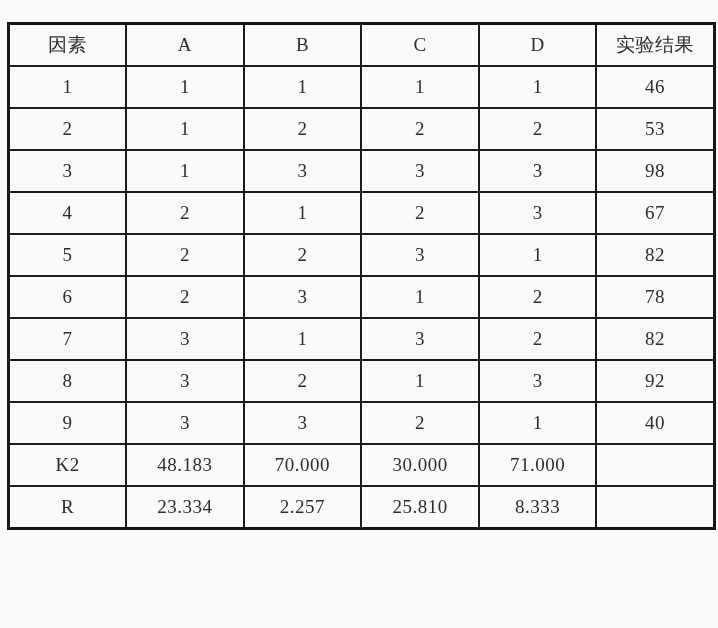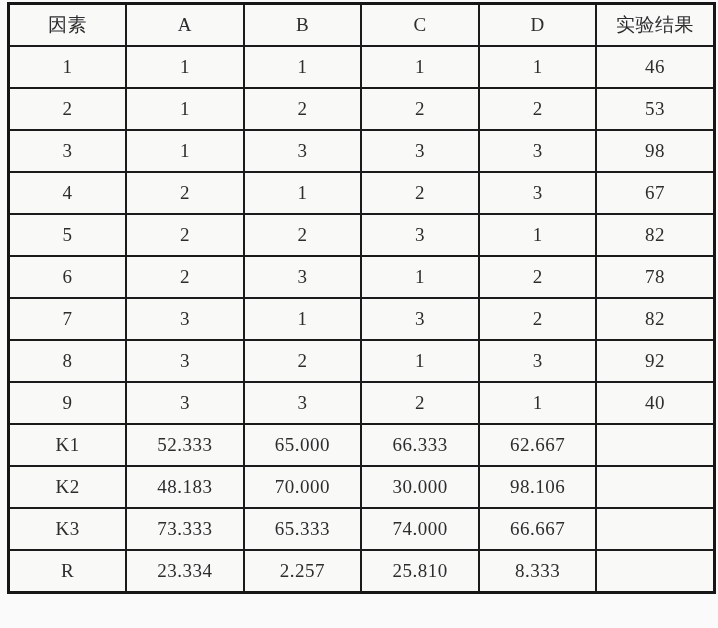--- a/index.html
+++ b/index.html
@@ -6,21 +6,21 @@
     margin: 0;
     padding: 0;
     width: 718px;
     height: 628px;
     background: #fafafa;
     font-family: "Liberation Serif", "DejaVu Serif", serif;
   }
   .table-wrap {
     position: absolute;
     left: 7px;
-    top: 2px;
+    top: 22px;
   }
   table.exp-table {
     border-collapse: collapse;
     table-layout: fixed;
     width: 706px;
     background: #f9f9f8;
     border: 3px solid #161616;
   }
   table.exp-table col { width: 117.6px; }
   table.exp-table th,
@@ -128,41 +128,25 @@
       </tr>
       <tr>
         <td>9</td>
         <td>3</td>
         <td>3</td>
         <td>2</td>
         <td>1</td>
         <td>40</td>
       </tr>
       <tr>
-        <td>K1</td>
-        <td>52.333</td>
-        <td>65.000</td>
-        <td>66.333</td>
-        <td>62.667</td>
-        <td></td>
-      </tr>
-      <tr>
         <td>K2</td>
         <td>48.183</td>
         <td>70.000</td>
         <td>30.000</td>
-        <td>98.106</td>
-        <td></td>
-      </tr>
-      <tr>
-        <td>K3</td>
-        <td>73.333</td>
-        <td>65.333</td>
-        <td>74.000</td>
-        <td>66.667</td>
+        <td>71.000</td>
         <td></td>
       </tr>
       <tr>
         <td>R</td>
         <td>23.334</td>
         <td>2.257</td>
         <td>25.810</td>
         <td>8.333</td>
         <td></td>
       </tr>

